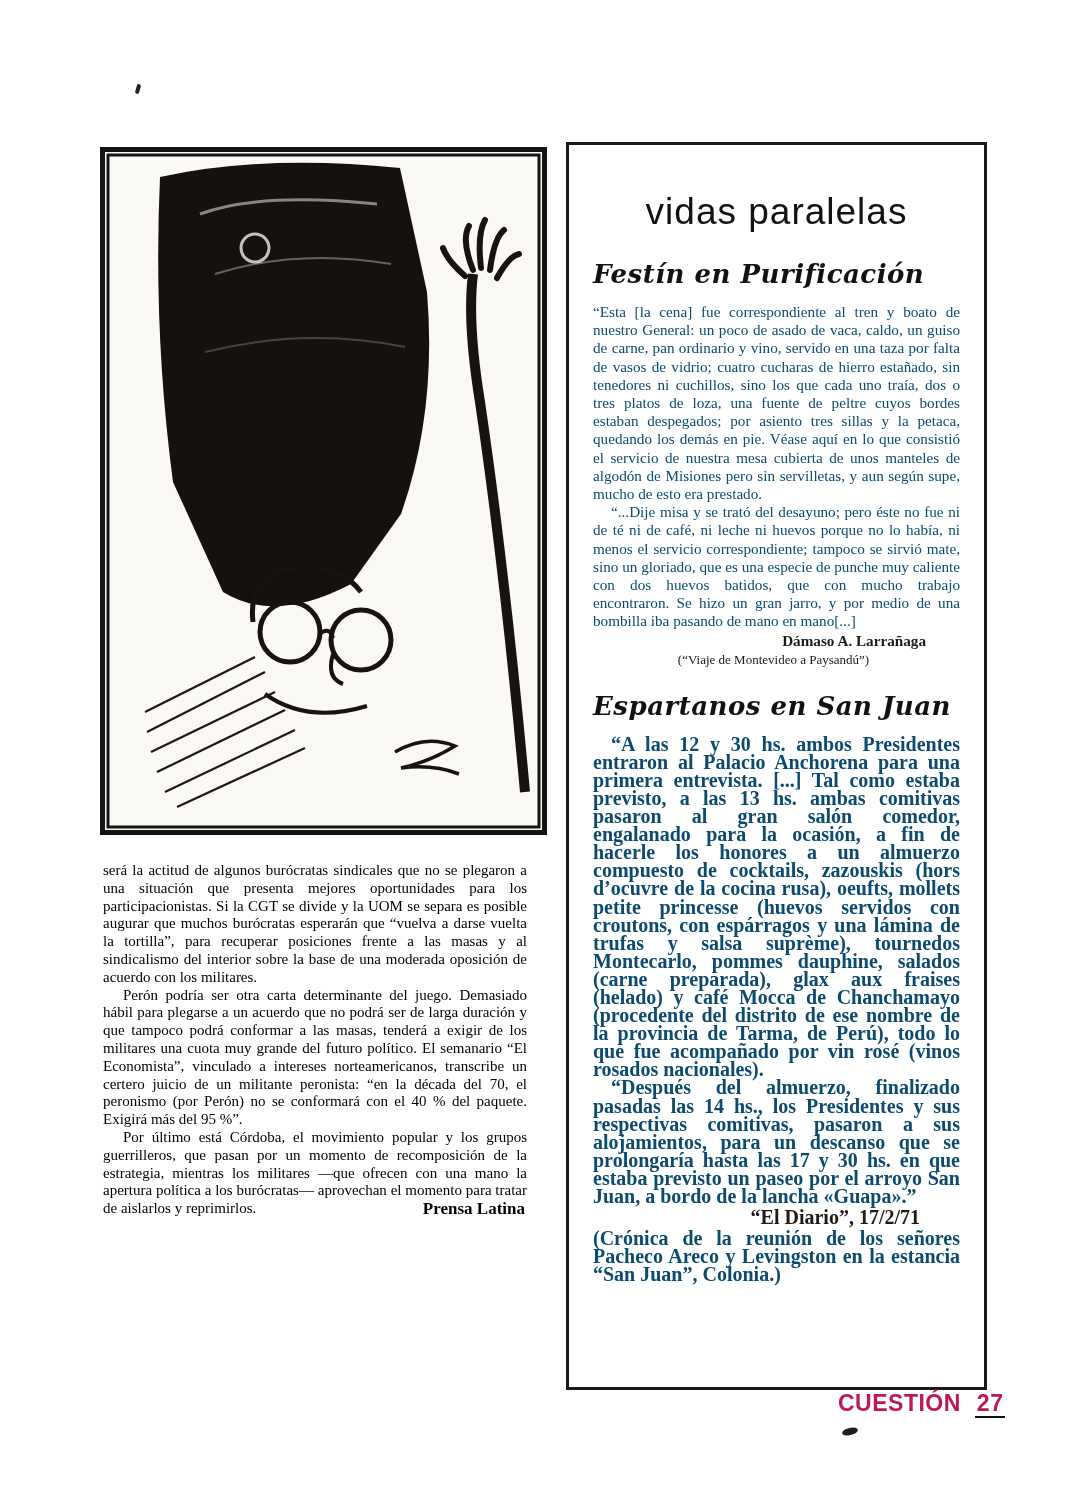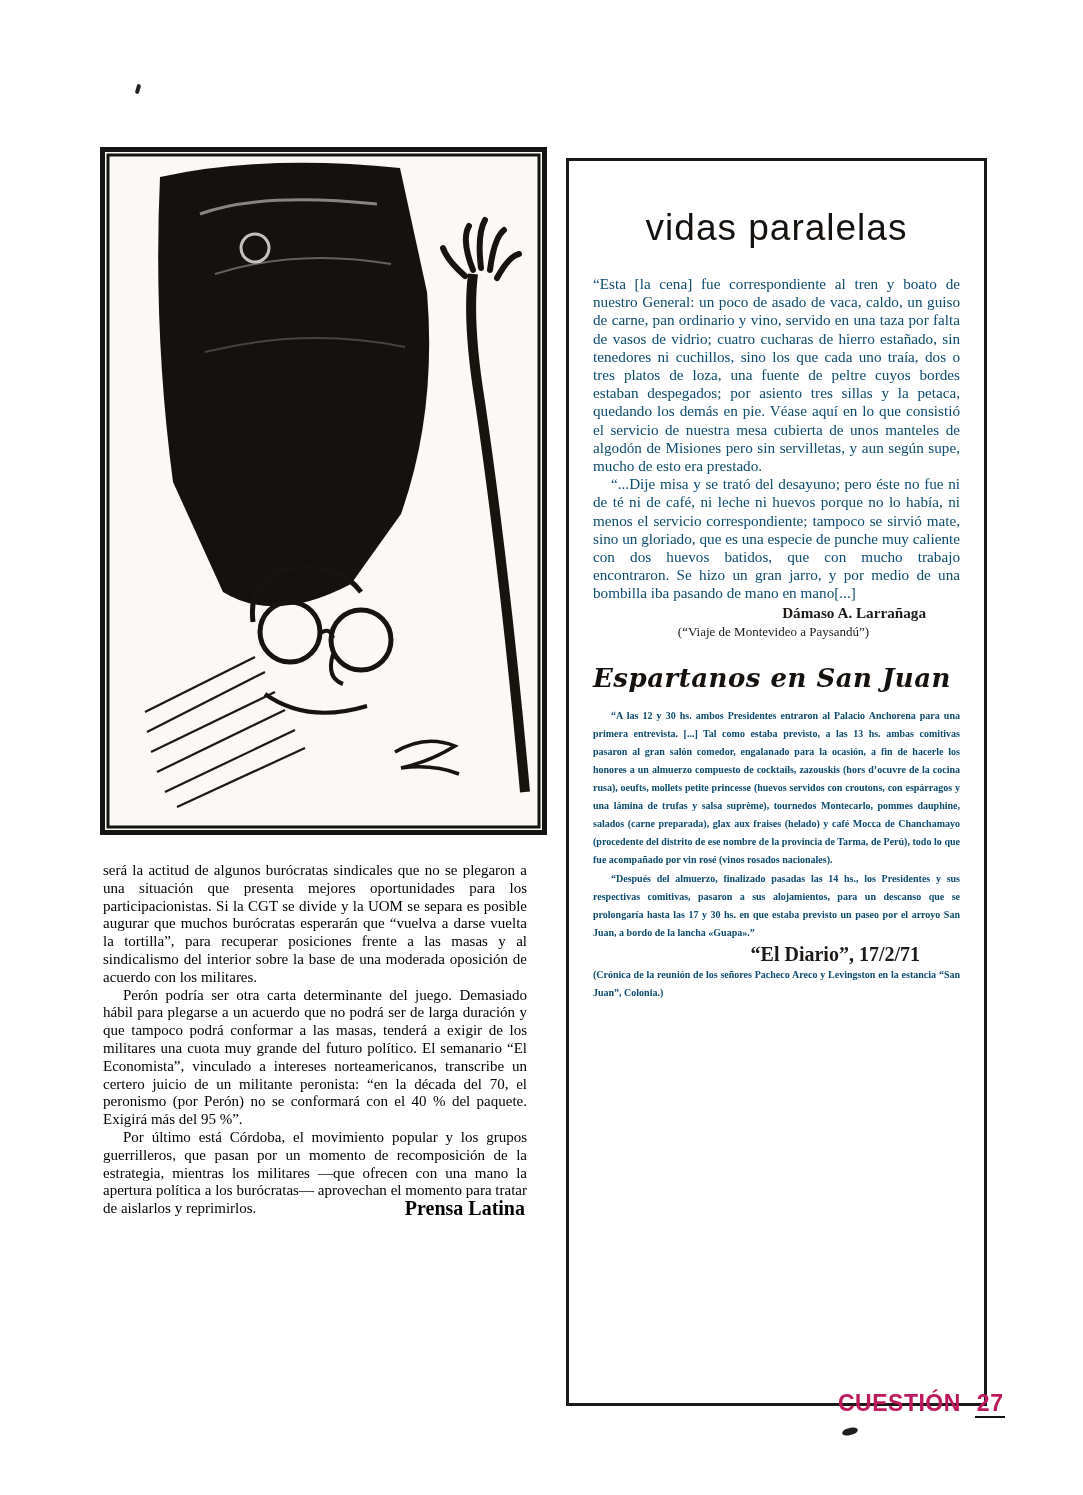--- a/index.html
+++ b/index.html
@@ -23,28 +23,28 @@
   
   .left-col{
     position:absolute;left:103px;top:862px;width:424px;
     font-size:15px;line-height:17.8px;text-align:justify;
     color:#000000;hyphens:auto;
   }
   .left-col p{margin:0;}
   .left-col p.indent{text-indent:20px;}
   .byline{
     text-align:right;font-weight:bold;margin-top:-17.8px;
-    padding-right:2px;font-size:20px;
+    padding-right:2px;font-size:17px;
   }
 
   
   .right-box{
     position:absolute;left:566px;top:142px;width:421px;height:1248px;
     border:3px solid #1a1917;box-sizing:border-box;
-    padding:0 24px;overflow:hidden;background:#fff;margin-top:16px;
+    padding:0 24px;overflow:hidden;background:#fff;
   }
   .box-title{
     margin:46px 0 26px;text-align:center;
     font-family:"Liberation Sans", sans-serif;font-weight:normal;
     font-size:37px;letter-spacing:1px;color:#14110e;
   }
   .sec-head{
     font-family:"DejaVu Serif", serif;font-style:italic;font-weight:bold;
     font-size:26px;margin:22px 0 14px;color:#14110e;letter-spacing:0.5px;
   }
@@ -53,21 +53,21 @@
     color:#0c4a6e;hyphens:auto;
   }
   .rpara.indent{text-indent:18px;}
   .attr-name{
     text-align:right;font-weight:bold;font-size:15.2px;line-height:19px;
     padding-right:34px;
   }
   .attr-src{
     text-align:center;font-size:13px;line-height:19px;padding-right:6px;
   }
-  .bold-sec .rpara{font-size:10px;line-height:18.1px;font-weight:bold;}
+  .bold-sec .rpara{font-size:20px;line-height:18.1px;font-weight:bold;}
   .attr-diario{
     text-align:right;font-weight:bold;font-size:20px;line-height:20px;
     padding-right:40px;margin-top:2px;
   }
   .cronica{margin-top:2px;}
 
   
   .footer{
     position:absolute;top:1390px;left:838px;
     font-family:"Liberation Sans", sans-serif;font-weight:bold;
@@ -118,20 +118,21 @@
   <div class="left-col">
     <p>será la actitud de algunos burócratas sindicales que no se plegaron a una situación que presenta mejores oportunidades para los participacionistas. Si la CGT se divide y la UOM se separa es posible augurar que muchos burócratas esperarán que “vuelva a darse vuelta la tortilla”, para recuperar posiciones frente a las masas y al sindicalismo del interior sobre la base de una moderada oposición de acuerdo con los militares.</p>
     <p class="indent">Perón podría ser otra carta determinante del juego. Demasiado hábil para plegarse a un acuerdo que no podrá ser de larga duración y que tampoco podrá conformar a las masas, tenderá a exigir de los militares una cuota muy grande del futuro político. El semanario “El Economista”, vinculado a intereses norteamericanos, transcribe un certero juicio de un militante peronista: “en la década del 70, el peronismo (por Perón) no se conformará con el 40 % del paquete. Exigirá más del 95 %”.</p>
     <p class="indent">Por último está Córdoba, el movimiento popular y los grupos guerrilleros, que pasan por un momento de recomposición de la estrategia, mientras los militares —que ofrecen con una mano la apertura política a los burócratas— aprovechan el momento para tratar de aislarlos y reprimirlos.</p>
     <div class="byline">Prensa Latina</div>
   </div>
 
   <div class="right-box">
     <h1 class="box-title">vidas paralelas</h1>
 
+    <h2 class="sec-head">Festín en Purificación</h2>
     <p class="rpara">“Esta [la cena] fue correspondiente al tren y boato de nuestro General: un poco de asado de vaca, caldo, un guiso de carne, pan ordinario y vino, servido en una taza por falta de vasos de vidrio; cuatro cucharas de hierro estañado, sin tenedores ni cuchillos, sino los que cada uno traía, dos o tres platos de loza, una fuente de peltre cuyos bordes estaban despegados; por asiento tres sillas y la petaca, quedando los demás en pie. Véase aquí en lo que consistió el servicio de nuestra mesa cubierta de unos manteles de algodón de Misiones pero sin servilletas, y aun según supe, mucho de esto era prestado.</p>
     <p class="rpara indent">“...Dije misa y se trató del desayuno; pero éste no fue ni de té ni de café, ni leche ni huevos porque no lo había, ni menos el servicio correspondiente; tampoco se sirvió mate, sino un gloriado, que es una especie de punche muy caliente con dos huevos batidos, que con mucho trabajo encontraron. Se hizo un gran jarro, y por medio de una bombilla iba pasando de mano en mano[...]</p>
     <div class="attr-name">Dámaso A. Larrañaga</div>
     <div class="attr-src">(“Viaje de Montevideo a Paysandú”)</div>
 
     <h2 class="sec-head">Espartanos en San Juan</h2>
     <div class="bold-sec">
       <p class="rpara indent">“A las 12 y 30 hs. ambos Presidentes entraron al Palacio Anchorena para una primera entrevista. [...] Tal como estaba previsto, a las 13 hs. ambas comitivas pasaron al gran salón comedor, engalanado para la ocasión, a fin de hacerle los honores a un almuerzo compuesto de cocktails, zazouskis (hors d’ocuvre de la cocina rusa), oeufts, mollets petite princesse (huevos servidos con croutons, con espárragos y una lámina de trufas y salsa suprème), tournedos Montecarlo, pommes dauphine, salados (carne preparada), glax aux fraises (helado) y café Mocca de Chanchamayo (procedente del distrito de ese nombre de la provincia de Tarma, de Perú), todo lo que fue acompañado por vin rosé (vinos rosados nacionales).</p>
       <p class="rpara indent">“Después del almuerzo, finalizado pasadas las 14 hs., los Presidentes y sus respectivas comitivas, pasaron a sus alojamientos, para un descanso que se prolongaría hasta las 17 y 30 hs. en que estaba previsto un paseo por el arroyo San Juan, a bordo de la lancha «Guapa».”</p>
       <div class="attr-diario">“El Diario”, 17/2/71</div>

